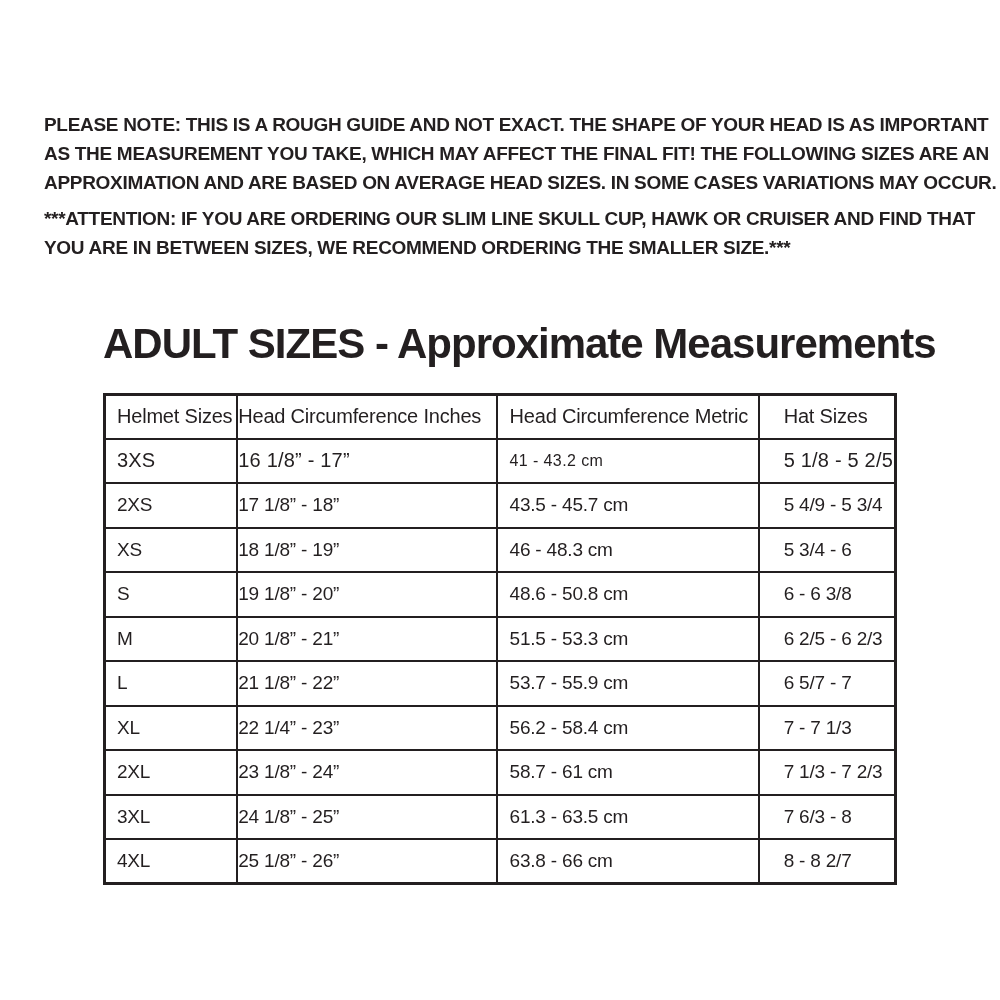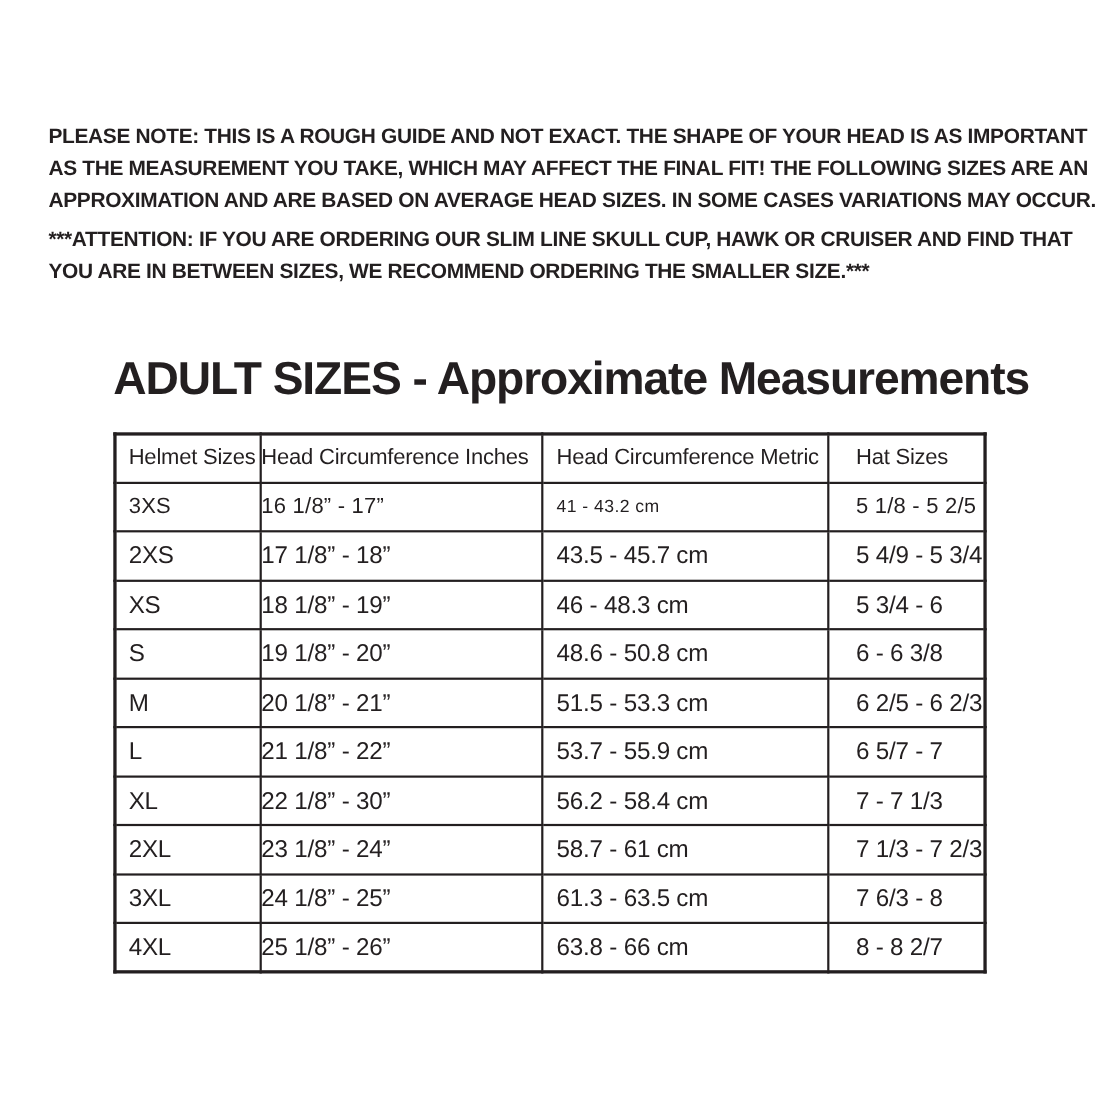--- a/index.html
+++ b/index.html
@@ -58,21 +58,21 @@
   .size-table th, .size-table td {
     border: 2px solid var(--border);
     text-align: left;
     vertical-align: middle;
     font-weight: normal;
     letter-spacing: -0.2px;
     overflow: hidden;
     white-space: nowrap;
   }
   .size-table th { height: 44px; font-size: 20px; }
-  .size-table td { height: 44.5px; font-size: 22px; }
+  .size-table td { height: 44.5px; font-size: 19px; }
 
   .c0 { width: 16.9%;  padding-left: 11px; }
   .c1 { width: 33.35%; padding-left: 0;  }
   .c2 { width: 33.5%;  padding-left: 12px; }
   .c3 { width: 16.25%; padding-left: 24px; }
 
   tr.row-first td { font-size: 20px; letter-spacing: 0.2px; }
   tr.row-first td.c2 { font-size: 16px; letter-spacing: 0.4px; }
 </style>
 </head>
@@ -131,21 +131,21 @@
         <td class="c3">6 2/5 - 6 2/3</td>
       </tr>
       <tr>
         <td class="c0">L</td>
         <td class="c1">21 1/8” - 22”</td>
         <td class="c2">53.7 - 55.9 cm</td>
         <td class="c3">6 5/7 - 7</td>
       </tr>
       <tr>
         <td class="c0">XL</td>
-        <td class="c1">22 1/8” - 30”</td>
+        <td class="c1">22 1/4” - 23”</td>
         <td class="c2">56.2 - 58.4 cm</td>
         <td class="c3">7 - 7 1/3</td>
       </tr>
       <tr>
         <td class="c0">2XL</td>
         <td class="c1">23 1/8” - 24”</td>
         <td class="c2">58.7 - 61 cm</td>
         <td class="c3">7 1/3 - 7 2/3</td>
       </tr>
       <tr>

